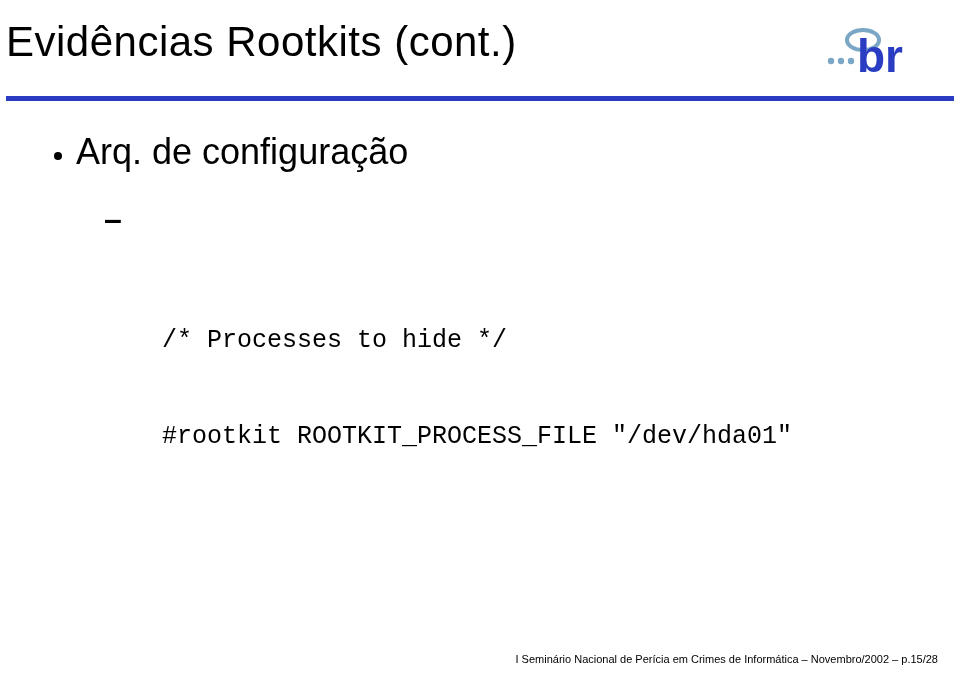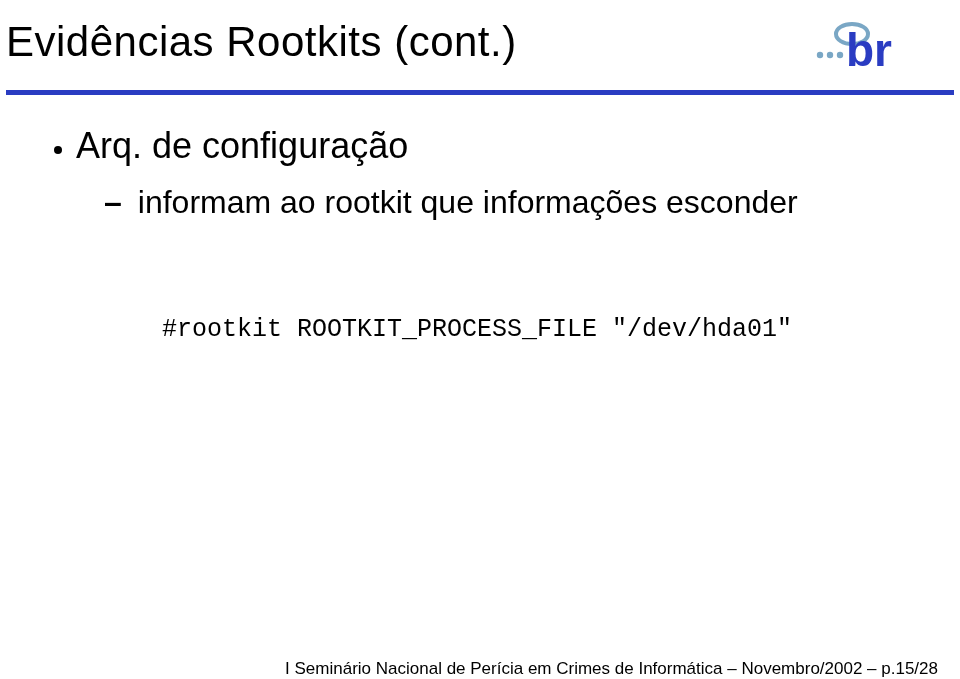--- a/index.html
+++ b/index.html
@@ -8,43 +8,44 @@
     height: 679px;
     background: #ffffff;
     font-family: Arial, Helvetica, sans-serif;
     position: relative;
     overflow: hidden;
   }
   .header {
     display: flex;
     align-items: flex-start;
     justify-content: space-between;
-    padding: 18px 26px 0 6px;
+    padding: 18px 15px 0 6px;
   }
   .title {
     font-size: 42px;
     font-weight: normal;
     color: #000;
     letter-spacing: 0.5px;
   }
   .logo {
+    margin-top: 6px;
   }
   .hr {
     height: 5px;
     background: #2a3cc2;
     margin: 12px 6px 0 6px;
   }
   .content {
     padding: 30px 40px 0 54px;
   }
   .bullet-row {
     display: flex;
     align-items: baseline;
     gap: 14px;
-    margin-bottom: 14px;
+    margin-bottom: 30px;
   }
   .bullet-dot {
     width: 8px;
     height: 8px;
     background: #000;
     border-radius: 50%;
     flex-shrink: 0;
     position: relative;
     top: -4px;
   }
@@ -75,23 +76,23 @@
     margin-top: 26px;
     font-family: "Courier New", Courier, monospace;
     font-size: 25px;
     color: #000;
     line-height: 1.28;
     white-space: pre;
   }
   .code-line { display: block; min-height: 1.28em; }
   .footer {
     position: absolute;
-    bottom: 0;
+    bottom: 14px;
     right: 22px;
-    font-size: 17px;
+    font-size: 11px;
     color: #000;
   }
 </style>
 </head>
 <body>
 
 <div class="header">
   <div class="title">Evidências Rootkits (cont.)</div>
   <div class="logo">
     <svg width="120" height="56" viewBox="0 0 120 56">
@@ -106,24 +107,24 @@
 
 <div class="hr"></div>
 
 <div class="content">
   <div class="bullet-row">
     <div class="bullet-dot"></div>
     <div class="bullet-text">Arq. de configuração</div>
   </div>
   <div class="sub-row">
     <div class="dash">–</div>
-    <div class="sub-text">informam ao rootkit que informações esconder</div>
   </div>
 
   <div class="code-block">
+    <span class="code-line">/* Processes to hide */</span>
     <span class="code-line">#rootkit ROOTKIT_PROCESS_FILE "/dev/hda01"</span>
     <span class="code-line"></span>
     
     
     
     
   </div>
 </div>
 
 <div class="footer">I Seminário Nacional de Perícia em Crimes de Informática – Novembro/2002 – p.15/28</div>

